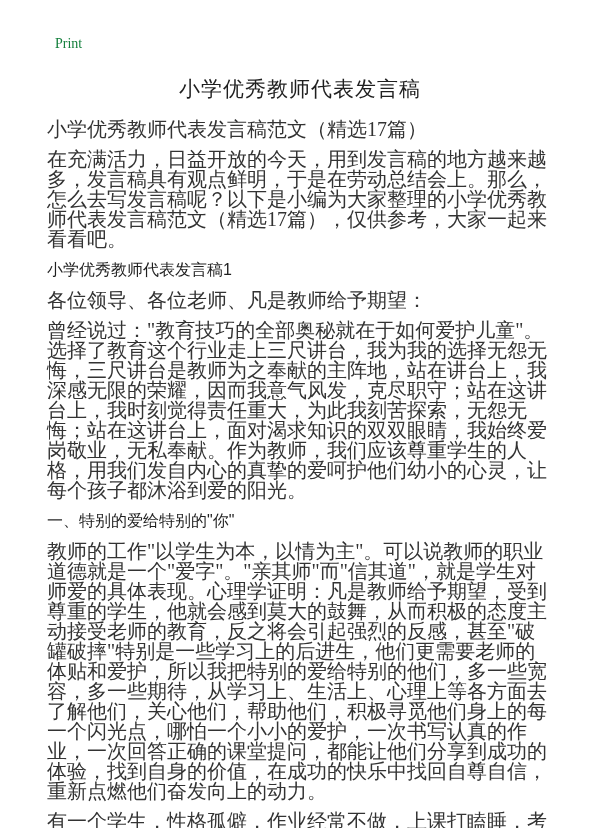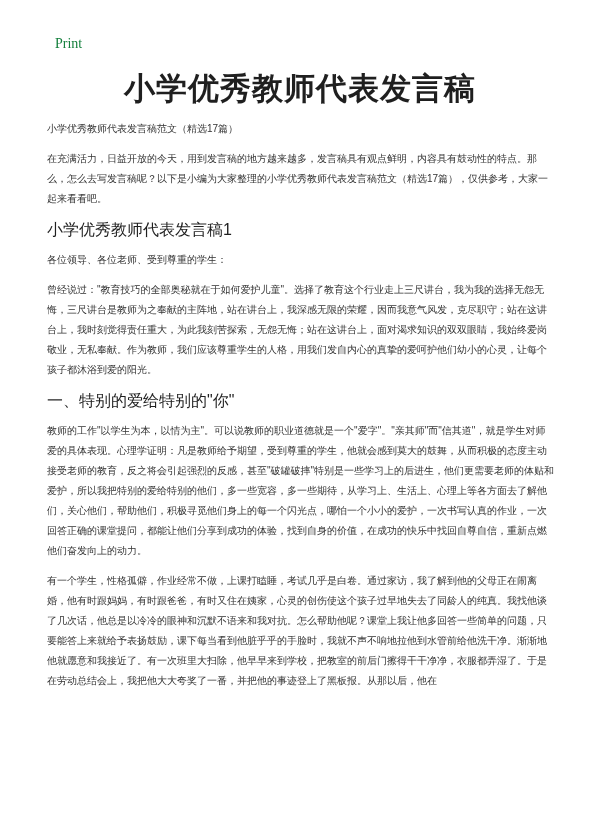--- a/index.html
+++ b/index.html
@@ -19,37 +19,38 @@
     margin: 36px 0 0 55px;
     font-family: "Liberation Serif", serif;
     font-size: 14px;
     color: #15803d;
     text-decoration: none;
     cursor: pointer;
   }
   .doc-title {
     margin: 22px 46px 0 46px;
     text-align: center;
-    font-size: 31px;
-    font-weight: bold;
+    font-size: 21px;
+    font-weight: normal;
     color: #1f1f1f;
     letter-spacing: 1px;
     line-height: 30px;
   }
   .content {
     padding: 0 45px 0 47px;
   }
   .content p {
     margin: 10px 0;
-    font-size: 10px;
+    font-size: 20px;
     line-height: 20px;
     text-align: left;
     word-break: break-all;
     overflow-wrap: anywhere;
     color: #333333;
+    font-family: Liberation Serif, serif;
   }
   .subtitle {
     margin-top: 15px !important;
   }
   .content h2, .content h3 {
     margin: 11px 0 10px 0;
     font-size: 16px;
     font-weight: normal;
     color: #1f1f1f;
     line-height: 20px;
@@ -62,25 +63,25 @@
 <div class="page">
 
   <a class="print-link">Print</a>
 
   <h1 class="doc-title">小学优秀教师代表发言稿</h1>
 
   <div class="content">
 
     <p class="subtitle">小学优秀教师代表发言稿范文（精选17篇）</p>
 
-    <p>在充满活力，日益开放的今天，用到发言稿的地方越来越多，发言稿具有观点鲜明，内容具有鼓动性的特点。那么，怎么去写发言稿呢？以下是小编为大家整理的小学优秀教师代表发言稿范文（精选17篇），仅供参考，大家一起来看看吧。</p>
+    <p>在充满活力，日益开放的今天，用到发言稿的地方越来越多，发言稿具有观点鲜明，于是在劳动总结会上。那么，怎么去写发言稿呢？以下是小编为大家整理的小学优秀教师代表发言稿范文（精选17篇），仅供参考，大家一起来看看吧。</p>
 
     <h2>小学优秀教师代表发言稿1</h2>
 
-    <p>各位领导、各位老师、受到尊重的学生：</p>
+    <p>各位领导、各位老师、凡是教师给予期望：</p>
 
 
     <p>曾经说过："教育技巧的全部奥秘就在于如何爱护儿童"。选择了教育这个行业走上三尺讲台，我为我的选择无怨无悔，三尺讲台是教师为之奉献的主阵地，站在讲台上，我深感无限的荣耀，因而我意气风发，克尽职守；站在这讲台上，我时刻觉得责任重大，为此我刻苦探索，无怨无悔；站在这讲台上，面对渴求知识的双双眼睛，我始终爱岗敬业，无私奉献。作为教师，我们应该尊重学生的人格，用我们发自内心的真挚的爱呵护他们幼小的心灵，让每个孩子都沐浴到爱的阳光。</p>
 
     <h3>一、特别的爱给特别的"你"</h3>
 
     <p>教师的工作"以学生为本，以情为主"。可以说教师的职业道德就是一个"爱字"。"亲其师"而"信其道"，就是学生对师爱的具体表现。心理学证明：凡是教师给予期望，受到尊重的学生，他就会感到莫大的鼓舞，从而积极的态度主动接受老师的教育，反之将会引起强烈的反感，甚至"破罐破摔"特别是一些学习上的后进生，他们更需要老师的体贴和爱护，所以我把特别的爱给特别的他们，多一些宽容，多一些期待，从学习上、生活上、心理上等各方面去了解他们，关心他们，帮助他们，积极寻觅他们身上的每一个闪光点，哪怕一个小小的爱护，一次书写认真的作业，一次回答正确的课堂提问，都能让他们分享到成功的体验，找到自身的价值，在成功的快乐中找回自尊自信，重新点燃他们奋发向上的动力。</p>
 
     <p>有一个学生，性格孤僻，作业经常不做，上课打瞌睡，考试几乎是白卷。通过家访，我了解到他的父母正在闹离婚，他有时跟妈妈，有时跟爸爸，有时又住在姨家，心灵的创伤使这个孩子过早地失去了同龄人的纯真。我找他谈了几次话，他总是以冷冷的眼神和沉默不语来和我对抗。怎么帮助他呢？课堂上我让他多回答一些简单的问题，只要能答上来就给予表扬鼓励，课下每当看到他脏乎乎的手脸时，我就不声不响地拉他到水管前给他洗干净。渐渐地他就愿意和我接近了。有一次班里大扫除，他早早来到学校，把教室的前后门擦得干干净净，衣服都弄湿了。于是在劳动总结会上，我把他大大夸奖了一番，并把他的事迹登上了黑板报。从那以后，他在</p>
 

